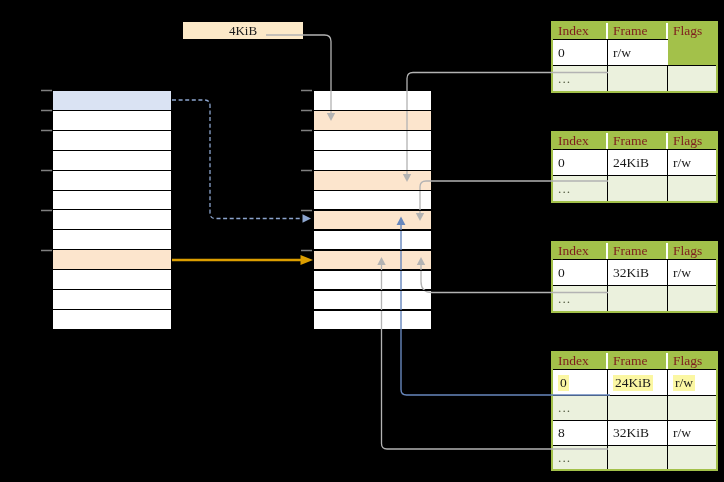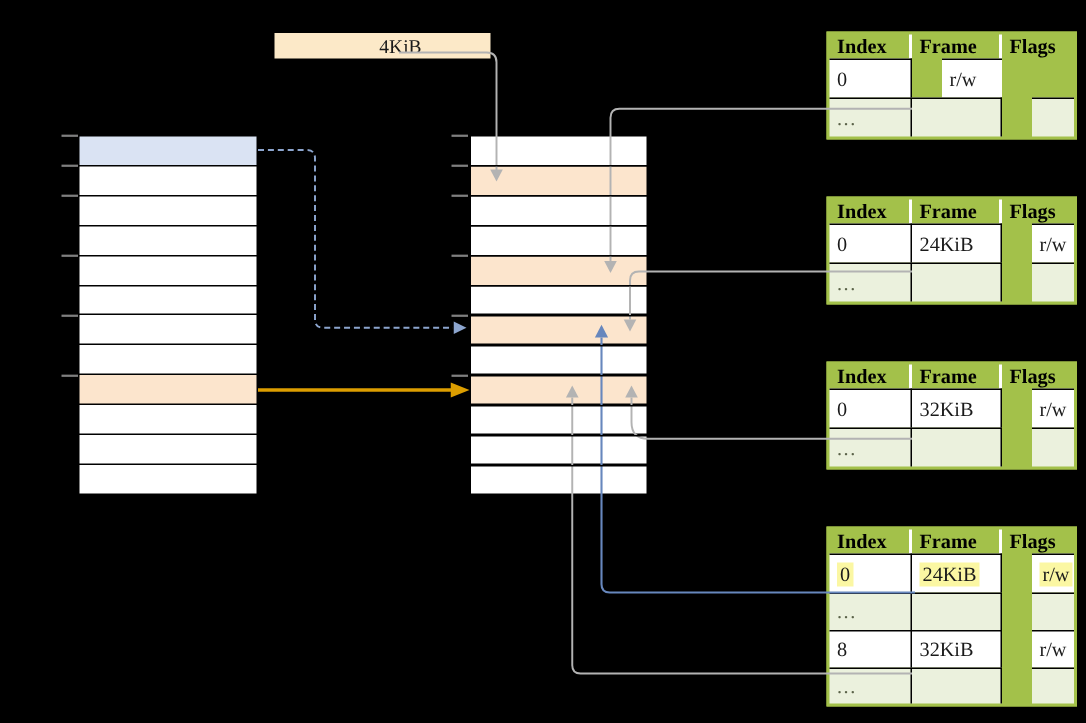--- a/index.html
+++ b/index.html
@@ -33,43 +33,43 @@
     display:grid;grid-template-rows:repeat(12,1fr);
     z-index:12;pointer-events:none;box-sizing:border-box;
   }
   .border-overlay div{border-top:1px solid #000;}
   .border-overlay div:first-child{border-top:none;}
   
   .size-label{
     position:absolute;left:183px;top:22px;width:120px;height:17px;
     background:#fce9c8;
     text-align:center;line-height:17px;
-    font-size:13px;color:#1a1a1a;z-index:2;padding-left:24px;
+    font-size:13px;color:#1a1a1a;z-index:2;
   }
   
   .ptable{
     position:absolute;left:551px;width:167px;
     border:2px solid #a3c14a;background:#a3c14a;
     box-sizing:border-box;z-index:2;
   }
   .thead,.trow{display:grid;grid-template-columns:55px 60px 48px;}
   .hcell{
-    background:#a3c14a;color:#000000;font-weight:bold;
+    background:#a3c14a;color:#7f1d1d;font-weight:normal;
     font-size:13.5px;padding-left:5px;
     border-right:2px solid #ffffff;
     display:flex;align-items:center;box-sizing:border-box;
   }
   .hcell.last{border-right:none;}
   .tcell{
     background:#ffffff;color:#1a1a1a;font-size:13.5px;
     padding-left:5px;border-top:1px solid #000;border-right:1px solid #000;
     display:flex;align-items:center;box-sizing:border-box;
     white-space:nowrap;
   }
-  .tcell.last{border-right:none;margin-left:20px;}
+  .tcell.last{border-right:none;}
   .trow.dots .tcell{background:#ebf1dd;color:#5a6248;letter-spacing:1px;}
   .hl{background:#fbf7a3;padding:0 2px;}
   
   #wires{position:absolute;left:0;top:0;z-index:10;pointer-events:none;}
 </style>
 </head>
 <body>
 
 <div class="size-label">4KiB</div>
 

